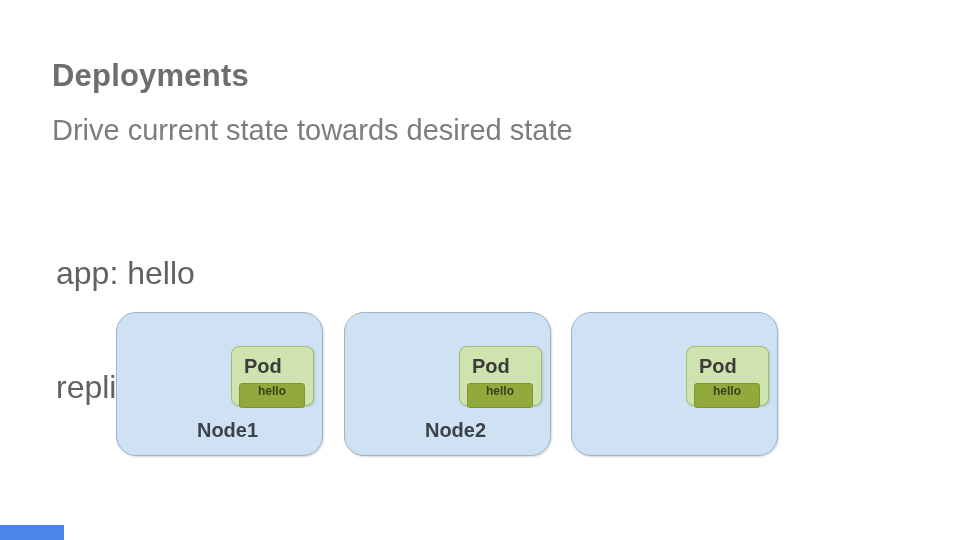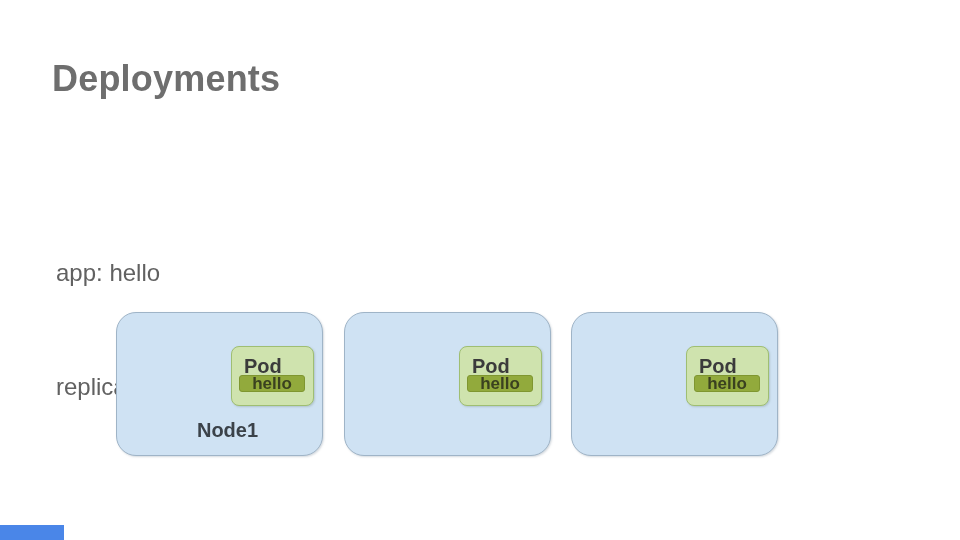--- a/index.html
+++ b/index.html
@@ -9,35 +9,35 @@
     position: relative;
     width: 960px; height: 540px;
     background: #ffffff;
     overflow: hidden;
     font-family: "Liberation Sans", sans-serif;
   }
   .title {
     position: absolute;
     left: 52px; top: 58px;
     margin: 0;
-    font-size: 36px;
+    font-size: 31px;
     font-weight: bold;
     letter-spacing: 0.2px;
     color: var(--title-text, #6e6e6e);
   }
   .subtitle {
     position: absolute;
     left: 52px; top: 114px;
     font-size: 29px;
     color: var(--subtitle-text, #7d7d7d);
   }
   .spec {
     position: absolute;
     left: 56px; top: 178px;
-    font-size: 24px;
+    font-size: 32px;
     line-height: 38px;
     color: var(--spec-text, #616161);
     white-space: pre;
   }
   .node {
     position: absolute;
     top: 312px;
     width: 207px; height: 144px;
     background: var(--node-fill, #cfe2f3);
     border: 1px solid var(--node-border, #9fb4c7);
@@ -57,28 +57,28 @@
   }
   .pod-label {
     position: absolute;
     left: 12px; top: 8px;
     font-size: 20px;
     font-weight: bold;
     color: var(--pod-label-text, #3b3b3b);
   }
   .pod-app {
     position: absolute;
-    left: 7px; top: 28px;
-    width: 66px; height: 17px;
+    left: 7px; top: 36px;
+    width: 66px; height: 25px;
     background: var(--pill-fill, #92aa3c);
     border: 1px solid var(--pill-border, #7f9630);
     border-radius: 3px;
     box-sizing: border-box;
     text-align: center;
-    font-size: 17px;
+    font-size: 12px;
     font-weight: bold;
     line-height: 15px;
     color: var(--pill-text, #3a411f);
   }
   .node-label {
     position: absolute;
     left: 8px; top: 106px;
     width: 100%;
     text-align: center;
     font-size: 20px;
@@ -92,39 +92,41 @@
     background: var(--accent-bar, #4a86e8);
   }
 </style>
 </head>
 <body>
 
 <div class="slide">
 
   <h1 class="title">Deployments</h1>
 
+  <div class="subtitle">Drive current state towards desired state</div>
 
   <div class="spec">
     <div>app: hello</div>
     <div>replicas: 3</div>
   </div>
 
   <div class="node" style="left:116px">
     <div class="pod">
       <div class="pod-label">Pod</div>
       <div class="pod-app">hello</div>
     </div>
     <div class="node-label">Node1</div>
   </div>
 
   <div class="node" style="left:344px">
     <div class="pod">
       <div class="pod-label">Pod</div>
       <div class="pod-app">hello</div>
     </div>
+    <div class="node-label">Node2</div>
   </div>
 
   <div class="node" style="left:571px">
     <div class="pod">
       <div class="pod-label">Pod</div>
       <div class="pod-app">hello</div>
     </div>
   </div>
 
   <div class="accent-bar"></div>

